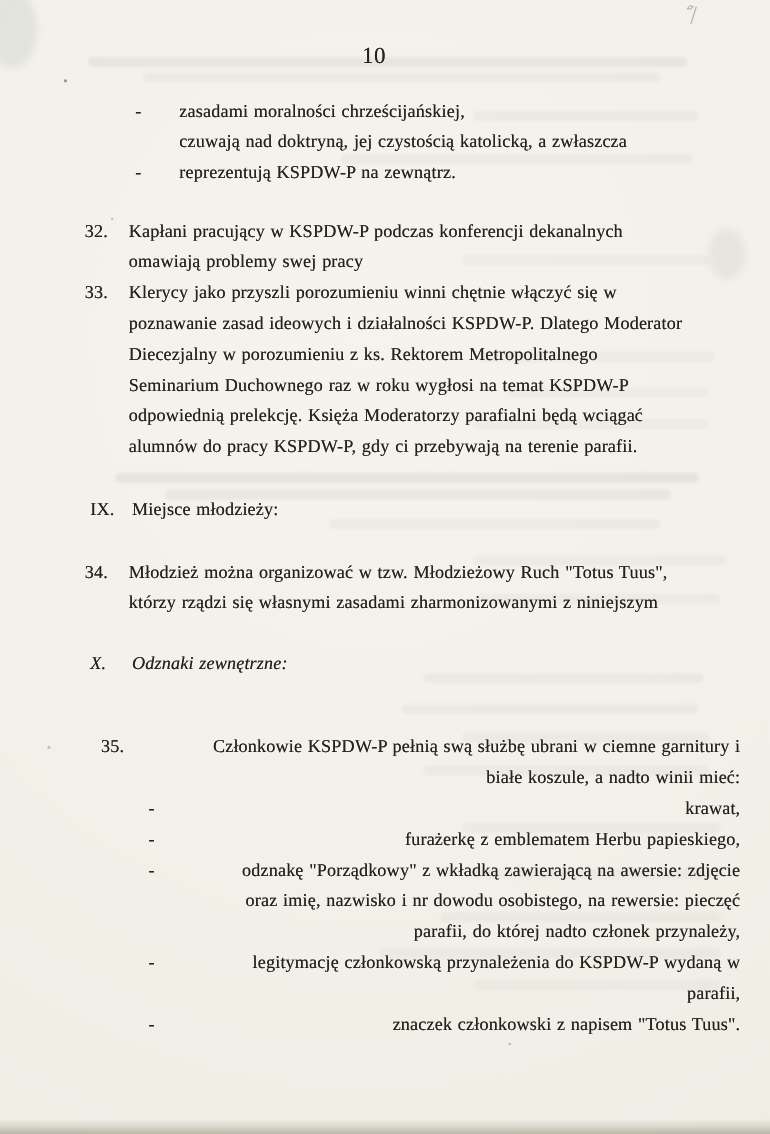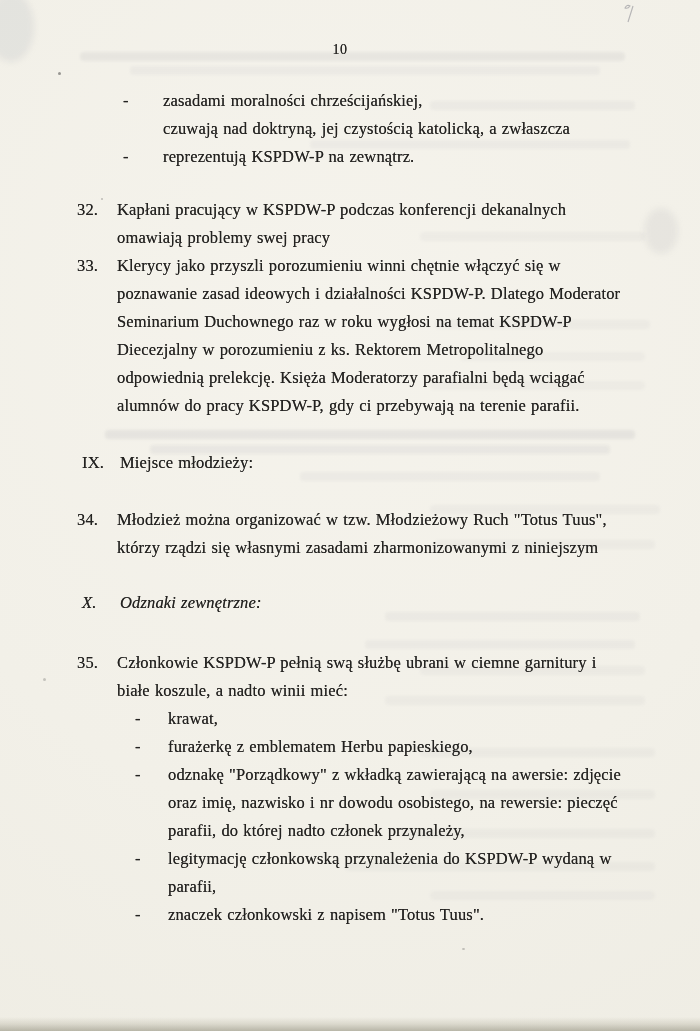--- a/index.html
+++ b/index.html
@@ -9,21 +9,21 @@
     margin:0 auto;
     overflow:hidden;
     background:
       radial-gradient(ellipse 120% 90% at 48% 30%, #f5f3ec 0%, #f2f0e8 55%, #eeece3 100%);
     font-family:"Liberation Serif","DejaVu Serif",serif;
     color:#232220;
   }
   
   .pagenum{
     position:absolute;top:36px;left:0;width:680px;
-    text-align:center;font-size:14px;line-height:28px;
+    text-align:center;font-size:21px;line-height:28px;
     letter-spacing:.5px;
     text-shadow:0 0 .6px rgba(35,34,32,.75);
   }
   .content{
     position:absolute;top:0;left:68px;width:605px;
     font-size:16.5px;line-height:28px;
     letter-spacing:.15px;word-spacing:.8px;
     text-shadow:0 0 .6px rgba(35,34,32,.75);
   }
   .line{height:28px;line-height:28px;white-space:nowrap;}
@@ -35,21 +35,21 @@
   .b-sub>.marker{left:-33px;}
   .item{margin-left:49px;}
   .item-num{position:absolute;left:-40px;top:0;width:36px;line-height:28px;}
   .heading{margin-left:14px;white-space:nowrap;}
   .heading .numeral{display:inline-block;min-width:38px;}
   .mt-intro{margin-top:87px;}
   .mt-i32{margin-top:25px;}
   .mt-hix{margin-top:29px;}
   .mt-i34{margin-top:29px;}
   .mt-hx{margin-top:27px;font-style:italic;}
-  .mt-i35{margin-top:32px;}
+  .mt-i35{margin-top:48px;text-align:right;}
   
   .ghost{
     position:absolute;height:9px;border-radius:4px;
     background:rgba(108,112,126,.10);
     filter:blur(1.4px);
     pointer-events:none;
   }
   .smudge{
     position:absolute;border-radius:50%;
     filter:blur(3px);pointer-events:none;
@@ -122,22 +122,22 @@
     <div class="item mt-i32">
       <span class="item-num">32.</span>
       <div class="line">Kapłani pracujący w KSPDW-P podczas konferencji dekanalnych</div>
       <div class="line">omawiają problemy swej pracy</div>
     </div>
 
     <div class="item">
       <span class="item-num">33.</span>
       <div class="line">Klerycy jako przyszli porozumieniu winni chętnie włączyć się w</div>
       <div class="line">poznawanie zasad ideowych i działalności KSPDW-P. Dlatego Moderator</div>
+      <div class="line">Diecezjalny w porozumieniu z ks. Rektorem Metropolitalnego</div>
       <div class="line">Seminarium Duchownego raz w roku wygłosi na temat KSPDW-P</div>
-      <div class="line">Diecezjalny w porozumieniu z ks. Rektorem Metropolitalnego</div>
       <div class="line">odpowiednią prelekcję. Księża Moderatorzy parafialni będą wciągać</div>
       <div class="line">alumnów do pracy KSPDW-P, gdy ci przebywają na terenie parafii.</div>
     </div>
 
     <div class="line heading mt-hix">
       <span class="numeral">IX.</span><span>Miejsce młodzieży:</span>
     </div>
 
     <div class="item mt-i34">
       <span class="item-num">34.</span>

